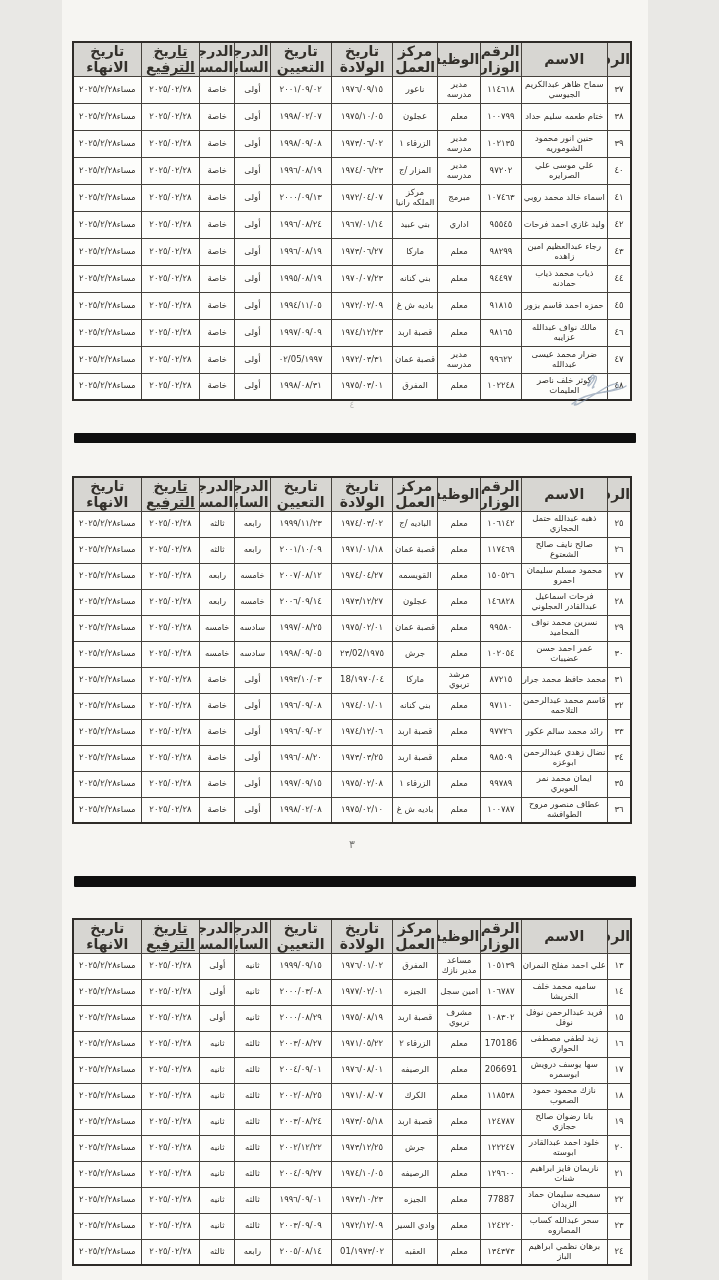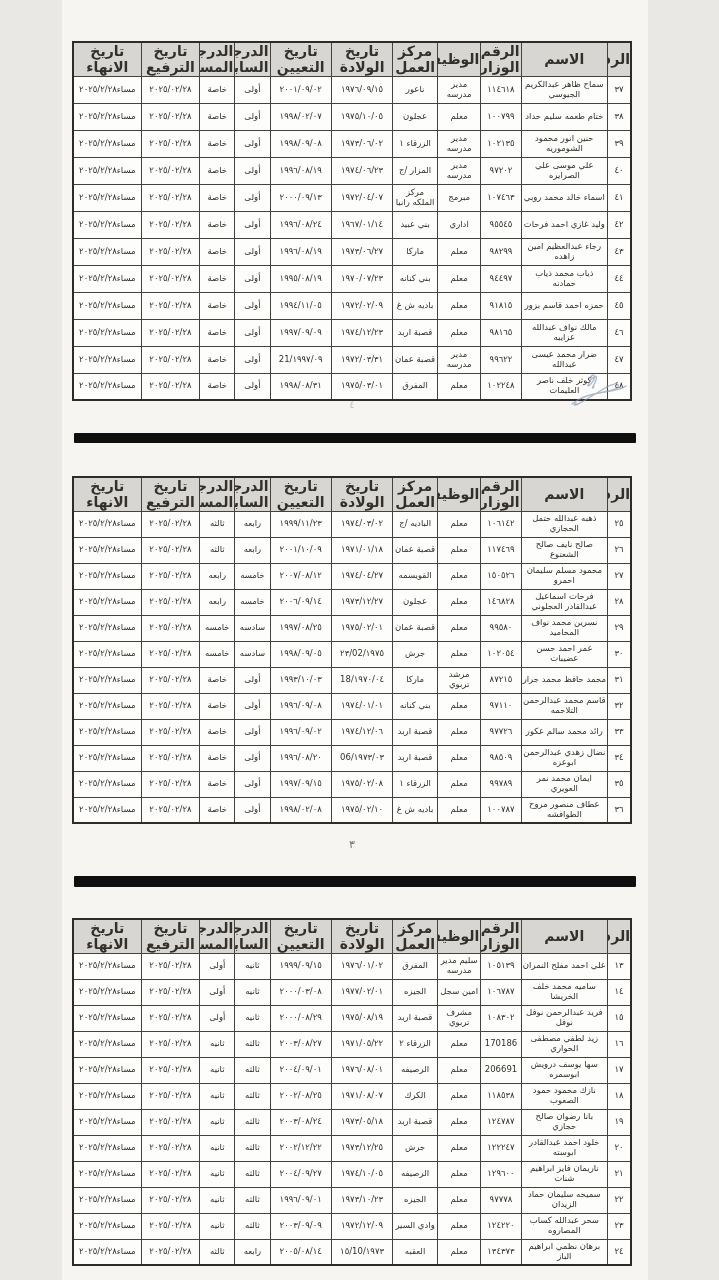--- a/index.html
+++ b/index.html
@@ -44,21 +44,21 @@
   
   .sheet th:nth-child(1){width:4.2%;}
   .sheet th:nth-child(2){width:15.5%;}
   .sheet th:nth-child(3){width:7.2%;text-align:center;}
   .sheet th:nth-child(4){width:7.8%;}
   .sheet th:nth-child(5){width:8%;}
   .sheet th:nth-child(6){width:11%;}
   .sheet th:nth-child(7){width:11%;margin-left:36px;}
   .sheet th:nth-child(8){width:6.3%;}
   .sheet th:nth-child(9){width:6.3%;}
-  .sheet th:nth-child(10){width:10.5%;}
+  .sheet th:nth-child(10){width:10.5%;text-decoration:underline;}
   .sheet th:nth-child(11){width:12.2%;}
   .sep-bar {
     position:absolute; left:74px; width:562px; background:#0f0f0f;
     border-radius:1px;
   }
   #bar1 { top:433px; height:10px; }
   #bar2 { top:876px; height:11px; }
   .pagenum {
     position:absolute; left:72px; width:560px;
     text-align:center; color:#4a4a48;
@@ -225,21 +225,21 @@
         <td>٢٠٢٥/٠٢/٢٨</td>
         <td>مساء٢٠٢٥/٢/٢٨</td>
       </tr>
       <tr>
         <td>٤٧</td>
         <td>ضرار محمد عيسى عبدالله</td>
         <td>٩٩٦٢٢</td>
         <td>مدير مدرسه</td>
         <td>قصبة عمان</td>
         <td>١٩٧٢/٠٣/٣١</td>
-        <td>١٩٩٧/٠٩/21</td>
+        <td>١٩٩٧/05/٠٢</td>
         <td>أولى</td>
         <td>خاصة</td>
         <td>٢٠٢٥/٠٢/٢٨</td>
         <td>مساء٢٠٢٥/٢/٢٨</td>
       </tr>
       <tr>
         <td>٤٨</td>
         <td>كوثر خلف ناصر العليمات</td>
         <td>١٠٢٢٤٨</td>
         <td>معلم</td>
@@ -401,21 +401,21 @@
         <td>خاصة</td>
         <td>٢٠٢٥/٠٢/٢٨</td>
         <td>مساء٢٠٢٥/٢/٢٨</td>
       </tr>
       <tr>
         <td>٣٤</td>
         <td>نضال زهدي عبدالرحمن ابوعزه</td>
         <td>٩٨٥٠٩</td>
         <td>معلم</td>
         <td>قصبة اربد</td>
-        <td>١٩٧٣/٠٣/06</td>
+        <td>١٩٧٣/٠٣/٢٥</td>
         <td>١٩٩٦/٠٨/٢٠</td>
         <td>أولى</td>
         <td>خاصة</td>
         <td>٢٠٢٥/٠٢/٢٨</td>
         <td>مساء٢٠٢٥/٢/٢٨</td>
       </tr>
       <tr>
         <td>٣٥</td>
         <td>ايمان محمد نمر العويري</td>
         <td>٩٩٧٨٩</td>
@@ -464,21 +464,21 @@
 المستحقة</th>
         <th>تاريخ الترفيع</th>
         <th>تاريخ الانهاء</th>
       </tr>
     </thead>
     <tbody>
       <tr>
         <td>١٣</td>
         <td>علي احمد مفلح النمران</td>
         <td>١٠٥١٣٩</td>
-        <td>سليم مدير مدرسه</td>
+        <td>مساعد مدير نازك</td>
         <td>المفرق</td>
         <td>١٩٧٦/٠١/٠٢</td>
         <td>١٩٩٩/٠٩/١٥</td>
         <td>ثانيه</td>
         <td>أولى</td>
         <td>٢٠٢٥/٠٢/٢٨</td>
         <td>مساء٢٠٢٥/٢/٢٨</td>
       </tr>
       <tr>
         <td>١٤</td>
@@ -580,21 +580,21 @@
         <td>١٩٧٤/١٠/٠٥</td>
         <td>٢٠٠٤/٠٩/٢٧</td>
         <td>ثالثه</td>
         <td>ثانيه</td>
         <td>٢٠٢٥/٠٢/٢٨</td>
         <td>مساء٢٠٢٥/٢/٢٨</td>
       </tr>
       <tr>
         <td>٢٢</td>
         <td>سميحه سليمان حماد الزيدان</td>
-        <td>٩٧٧٧٨</td>
+        <td>77887</td>
         <td>معلم</td>
         <td>الجيزه</td>
         <td>١٩٧٣/١٠/٢٣</td>
         <td>١٩٩٦/٠٩/٠١</td>
         <td>ثالثه</td>
         <td>ثانيه</td>
         <td>٢٠٢٥/٠٢/٢٨</td>
         <td>مساء٢٠٢٥/٢/٢٨</td>
       </tr>
       <tr>
@@ -609,21 +609,21 @@
         <td>ثانيه</td>
         <td>٢٠٢٥/٠٢/٢٨</td>
         <td>مساء٢٠٢٥/٢/٢٨</td>
       </tr>
       <tr>
         <td>٢٤</td>
         <td>برهان نظمي ابراهيم الباز</td>
         <td>١٣٤٣٧٣</td>
         <td>معلم</td>
         <td>العقبه</td>
-        <td>١٩٧٣/10/١٥</td>
+        <td>١٩٧٣/٠٢/01</td>
         <td>٢٠٠٥/٠٨/١٤</td>
         <td>رابعه</td>
         <td>ثالثه</td>
         <td>٢٠٢٥/٠٢/٢٨</td>
         <td>مساء٢٠٢٥/٢/٢٨</td>
       </tr>
     </tbody>
   </table>
 
 </body></html>

